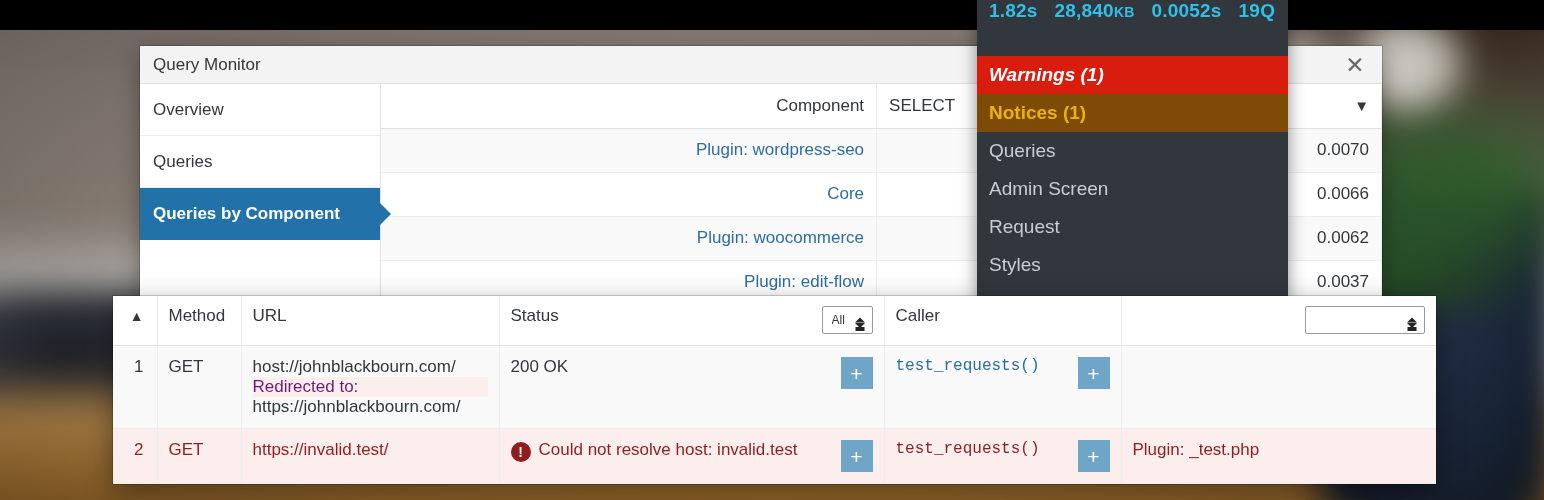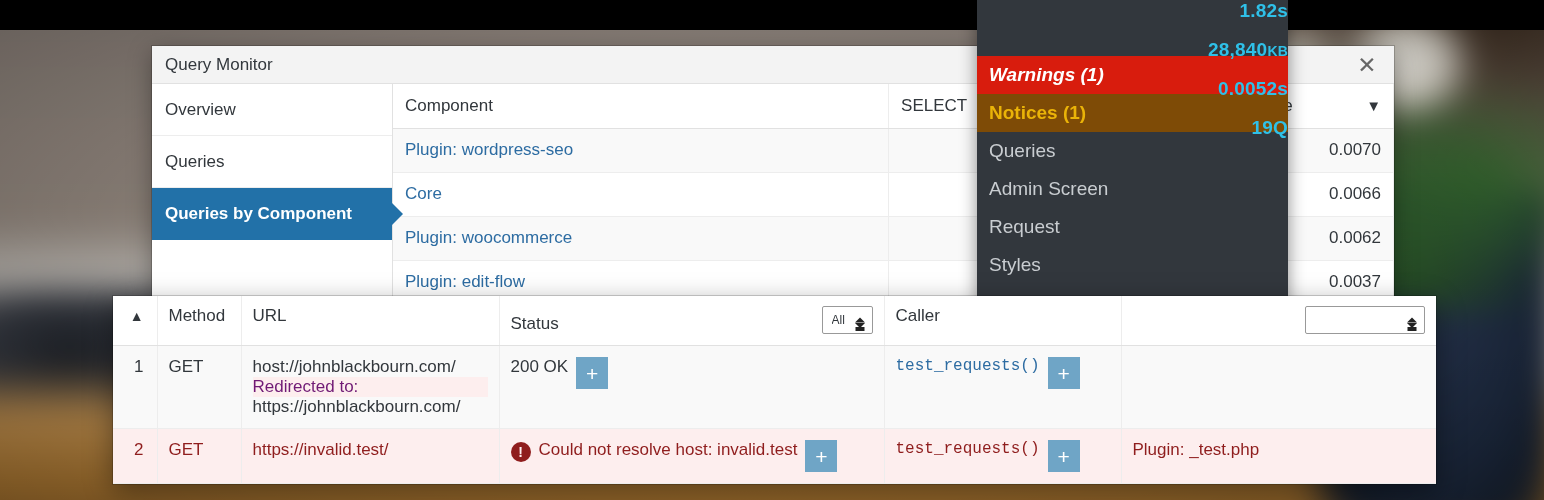--- a/index.html
+++ b/index.html
@@ -67,21 +67,21 @@
     background: radial-gradient(ellipse at 70% 20%, #3a2a1d 0%, #4a362255 55%, rgba(74,54,34,0) 78%);
   }
   .bd-vig {
     position:absolute; inset:0;
     background: radial-gradient(ellipse at 50% 45%, rgba(0,0,0,0) 45%, rgba(0,0,0,.28) 100%);
   }
 
   
   #qm-panel {
     position: absolute;
-    left: 152px; top: 46px; width: 1242px; height: 254px;
+    left: 140px; top: 46px; width: 1242px; height: 254px;
     background: #f3f3f3;
     box-shadow: 0 0 0 1px rgba(0,0,0,.18), 0 6px 22px rgba(0,0,0,.35);
     font-size: 17px;
     color: #32373c;
   }
   #qm-titlebar {
     position: relative;
     height: 38px;
     background: #f3f3f3;
     border-bottom: 1px solid #e1e1e1;
@@ -132,21 +132,21 @@
 
   
   #qm-table-wrap { flex: 1 1 auto; background: #fff; overflow: hidden; }
   table.qm { width: 100%; border-collapse: collapse; table-layout: fixed; }
   table.qm th, table.qm td {
     font-size: 17px; font-weight: normal;
     padding: 0 12px;
     height: 44px;
     border-bottom: 1px solid #ededed;
     border-right: 1px solid #ededed;
-    text-align: left;
+    text-align: right;
     white-space: nowrap;
     overflow: hidden;
   }
   table.qm th { background: #fff; color: #32373c; border-bottom: 1px solid #e1e1e1; }
   table.qm td.num, table.qm th.num { text-align: right; }
   table.qm tbody tr:nth-child(odd) td { background: #f9f9f9; }
   table.qm tbody tr:nth-child(even) td { background: #fff; }
   .comp-link { color: #2d6ca2; cursor: pointer; }
   .sort-caret { color: #b4b9be; font-size: 13px; margin-left: 8px; }
   .sort-caret.on { color: #32373c; font-size: 15px; }
@@ -157,27 +157,26 @@
   #qm-menu {
     position: absolute;
     left: 977px; top: 0; width: 311px; height: 445px;
     background: #32373d;
     box-shadow: 0 4px 16px rgba(0,0,0,.45);
     font-size: 19px;
     overflow: hidden;
   }
   #qm-menu-head {
     height: 56px;
-    display: flex; align-items: flex-end; gap: 17px;
+    display: flex; align-items: flex-start; gap: 17px;
     padding-left: 12px;
     color: #2fc0e8;
     font-size: 19px;
     font-weight: bold;
     letter-spacing: .2px;
-    flex-direction: column;
   }
   #qm-menu-head .small { font-size: 14px; }
   .menu-item {
     height: 38px;
     line-height: 38px;
     padding-left: 12px;
     color: #c9cdd1;
     cursor: pointer;
     white-space: nowrap;
   }
@@ -205,21 +204,21 @@
     overflow: hidden;
   }
   table.http th { height: 43px; padding-top: 10px; background: #fff; border-bottom: 1px solid #e1e1e1; }
   table.http td.numcol, table.http th.numcol { text-align: right; padding-right: 13px; }
   tr.row-ok td { background: #f9f9f9; }
   tr.row-err td { background: #fdeeee; color: #8f1d1d; }
   tr.row-err a, tr.row-err .mono { color: #8f1d1d; }
   .mono { font-family: "Liberation Mono", monospace; font-size: 16px; color: #2d6ca2; }
   .redirect-label { color: #701a75; background: #fdeeee; }
   .url-line2 { display:block; }
-  .th-flex { display: flex; align-items: flex-end; justify-content: space-between; gap: 10px; }
+  .th-flex { display: flex; align-items: flex-start; justify-content: space-between; gap: 10px; }
   .sel {
     -webkit-appearance: none; appearance: none;
     border: 1px solid #999; border-radius: 2px; background: #fff;
     font-family: "Liberation Sans", sans-serif;
     font-size: 12px; color: #32373c;
     padding: 2px 26px 2px 9px;
     height: 28px;
     cursor: pointer;
     position: relative;
   }
@@ -249,21 +248,21 @@
   .sel.empty { width: 120px; }
   .toggle-btn {
     display: inline-flex; align-items: center; justify-content: center;
     width: 32px; height: 32px;
     background: #6fa5c6; color: #fff;
     font-size: 21px; line-height: 1;
     cursor: pointer;
     border: 0;
     font-family: "Liberation Sans", sans-serif;
   }
-  .status-cell-inner { display: flex; align-items: flex-start; justify-content: flex-start; gap: 8px; }
+  .status-cell-inner { display: flex; align-items: flex-start; justify-content: space-between; gap: 8px; }
   .err-icon {
     display:inline-flex; align-items:center; justify-content:center;
     width: 20px; height: 20px; border-radius: 50%;
     background: #8f1d1d; color: #fdeeee;
     font-size: 14px; font-weight: bold; line-height: 1;
     margin-right: 8px; flex: 0 0 20px;
     position: relative; top: 2px;
   }
   .caret-up { font-size: 14px; color: #32373c; }
 </style>

